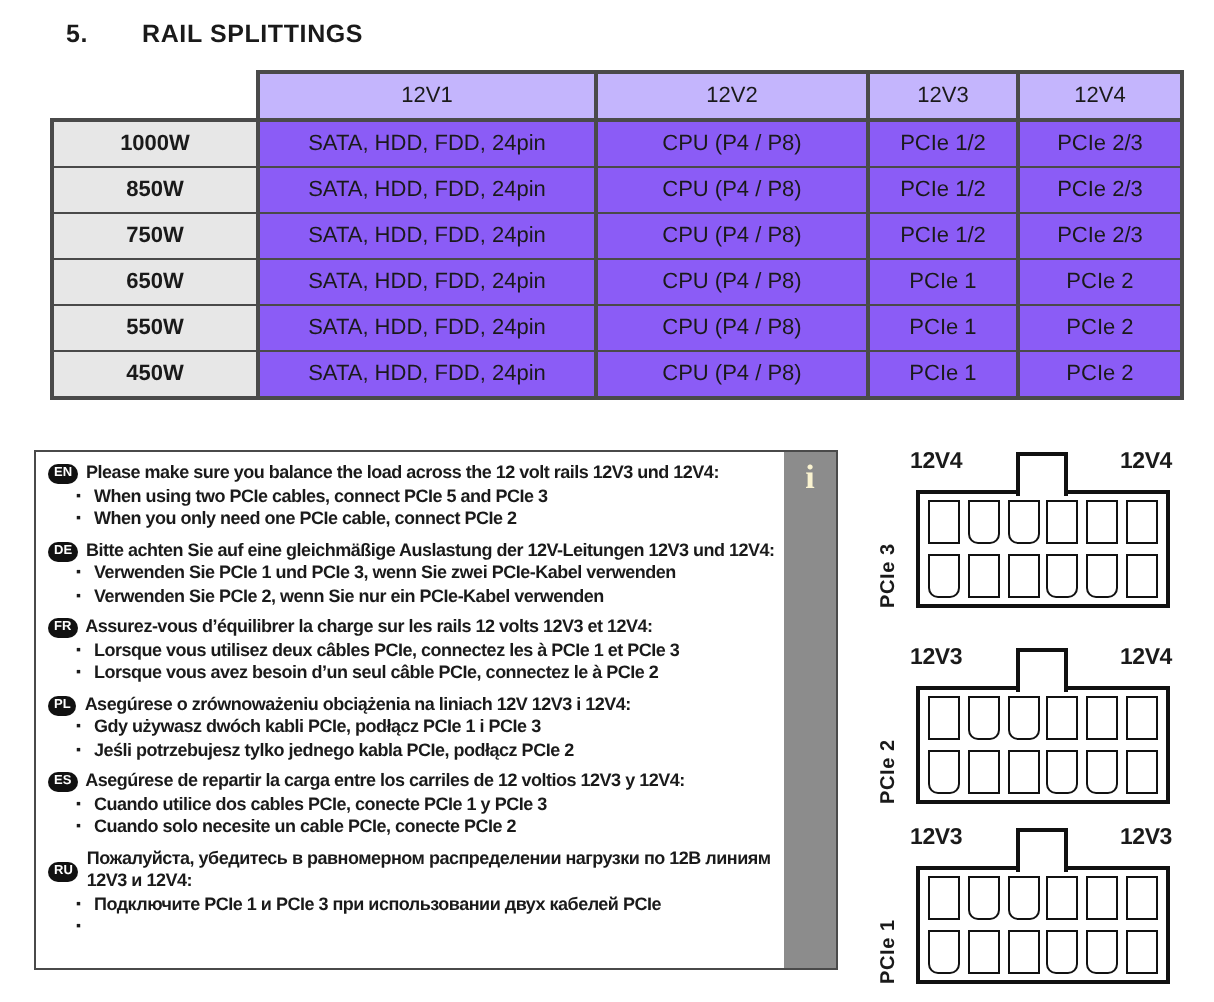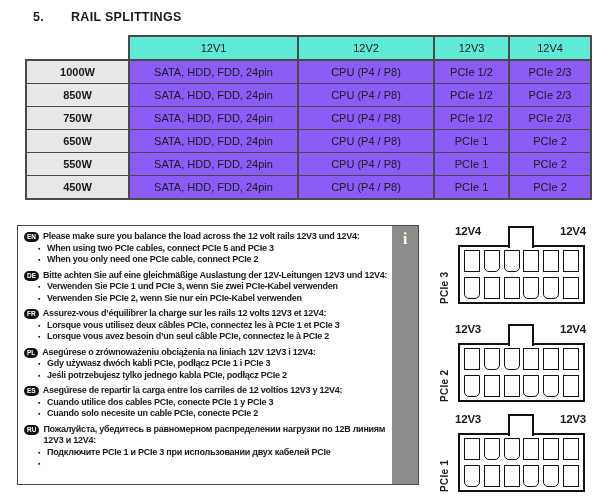--- a/index.html
+++ b/index.html
@@ -11,42 +11,42 @@
              font-size:12.5px;font-weight:bold;letter-spacing:.3px;}
   .doc-title .num{margin-right:27px;}
 
   
   .rail-table{position:absolute;left:25px;top:35px;border-collapse:collapse;
               table-layout:fixed;width:565px;}
   .rail-table th,.rail-table td{height:22px;padding:0;font-size:11px;font-weight:400;
               text-align:center;vertical-align:middle;
               border:1.4px solid #4a4a4a;border-left-width:2px;border-right-width:2px;
               background:#8b5cf6;white-space:nowrap;overflow:hidden;}
-  .rail-table th.col{background:#5eead4;}
+  .rail-table th.col{background:#c4b5fd;}
   .rail-table th.rowlabel{background:#e7e7e7;font-weight:bold;}
   .rail-table td.blank{border:none;background:transparent;}
   .rail-table thead th.col{border-top-width:2.2px;}
   .rail-table thead th.col:last-child{border-right-width:2.2px;}
   .rail-table tbody tr:first-child th,
   .rail-table tbody tr:first-child td{border-top-width:2.2px;}
   .rail-table tbody tr:last-child th,
   .rail-table tbody tr:last-child td{border-bottom-width:2.2px;}
   .rail-table tbody th.rowlabel{border-left-width:2.2px;}
   .rail-table tbody td:last-child{border-right-width:2.2px;}
 
   
   .notes-box{position:absolute;left:17px;top:225px;width:402px;height:260px;
              border:1.6px solid #4a4a4a;box-sizing:border-box;background:#fff;}
   .info-bar{position:absolute;top:0;right:0;bottom:0;width:26px;background:#8c8c8c;
             text-align:center;}
   .info-bar .glyph{display:block;margin-top:3px;font-size:17px;font-weight:bold;
             color:#faf3d0;font-family:"Liberation Serif", serif;}
   .notes-list{position:absolute;left:6px;top:5px;right:30px;bottom:4px;overflow:hidden;}
   .note{margin-bottom:4px;}
-  .note-intro{display:flex;align-items:flex-start;font-size:9px;font-weight:bold;
+  .note-intro{display:flex;align-items:center;font-size:9px;font-weight:bold;
               line-height:11.5px;letter-spacing:-.25px;}
   .badge{flex:0 0 auto;background:#111;color:#fff;font-size:6.5px;font-weight:bold;
          letter-spacing:0;border-radius:5px;padding:1px 3px;margin:1px 4px 0 0;
          line-height:8px;}
   .note-bullet{display:flex;font-size:9px;font-weight:bold;line-height:11.5px;
                letter-spacing:-.25px;padding-left:14px;}
   .note-bullet .sq{flex:0 0 9px;font-size:7px;line-height:11.5px;}
 
   
   .connectors{position:absolute;left:438px;top:0;width:160px;height:501px;}

